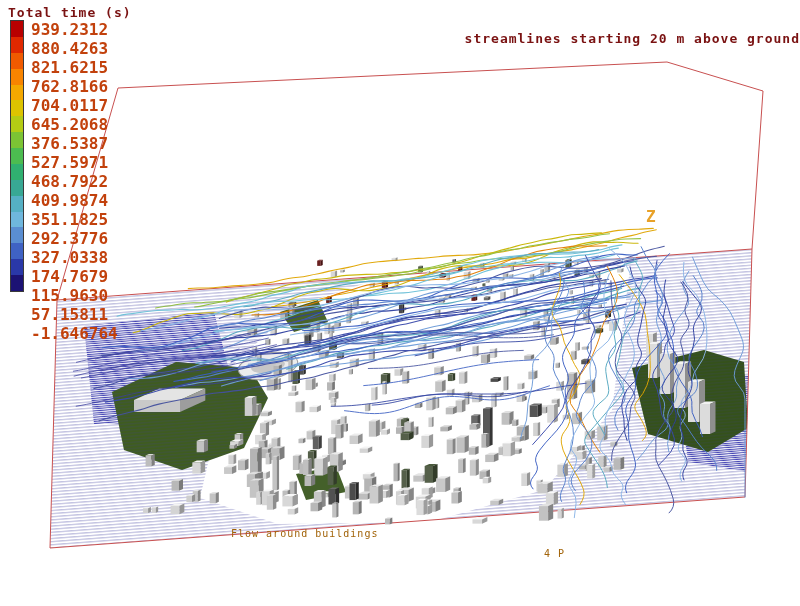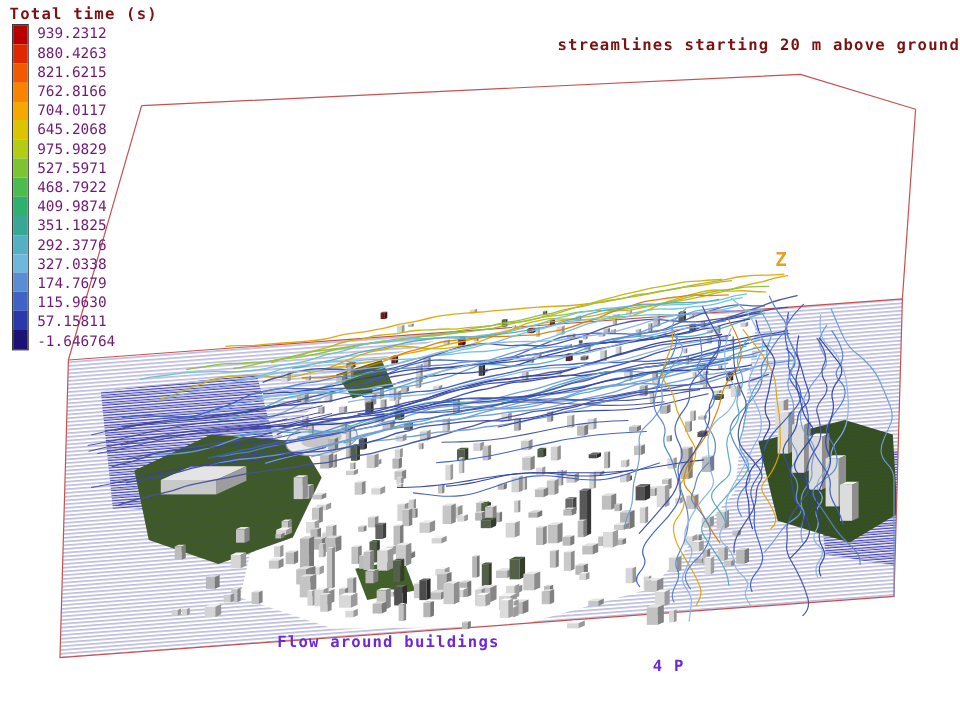--- a/index.html
+++ b/index.html
@@ -8,22 +8,22 @@
   .stage{position:relative;width:800px;height:606px;background:#fff}
   #scene{position:absolute;left:0;top:0}
   .plot-title{position:absolute;top:31px;left:0;width:100%;text-align:right;
     font-weight:bold;font-size:13px;letter-spacing:1px;color:#7a1212;z-index:4}
   .legend{position:absolute;top:5px;left:8px;z-index:5}
   .legend-title{font-weight:bold;font-size:13px;color:#7a1212;margin-bottom:0;letter-spacing:1px}
   .legend-body{display:flex;gap:7px;margin-left:2px}
   .legend-bar{display:flex;flex-direction:column;border:1px solid #3a3a3a;height:272px}
   .swatch{width:12px;flex:1 1 auto}
   .legend-labels{display:flex;flex-direction:column;height:272px}
-  .tick{flex:1 1 auto;display:flex;align-items:center;font-size:12px;font-weight:normal;color:#701a75;white-space:pre}
-  .caption{position:absolute;font-weight:bold;font-size:13px;letter-spacing:1px;color:#6d28d9;z-index:4}
+  .tick{flex:1 1 auto;display:flex;align-items:center;font-size:16px;font-weight:bold;color:#c2410c;white-space:pre}
+  .caption{position:absolute;font-weight:normal;font-size:10px;letter-spacing:1px;color:#a16207;z-index:4}
   #cap-left{left:231px;top:528px}
   #cap-right{left:544px;top:548px}
 </style>
 </head>
 <body>
 
 <div class="stage">
 
   <svg id="scene" width="800" height="606" viewBox="0 0 800 606">
       <defs>
@@ -1176,21 +1176,21 @@
           <div class="swatch" style="background: rgb(42, 56, 168);"></div>
           <div class="swatch" style="background: rgb(28, 18, 116);"></div>
         </div>
       <div class="legend-labels" id="legend-labels">
           <div class="tick">939.2312</div>
           <div class="tick">880.4263</div>
           <div class="tick">821.6215</div>
           <div class="tick">762.8166</div>
           <div class="tick">704.0117</div>
           <div class="tick">645.2068</div>
-          <div class="tick">975.9829</div>
+          <div class="tick">376.5387</div>
           <div class="tick">527.5971</div>
           <div class="tick">468.7922</div>
           <div class="tick">409.9874</div>
           <div class="tick">351.1825</div>
           <div class="tick">292.3776</div>
           <div class="tick">327.0338</div>
           <div class="tick">174.7679</div>
           <div class="tick">115.9630</div>
           <div class="tick">57.15811</div>
           <div class="tick">-1.646764</div>

